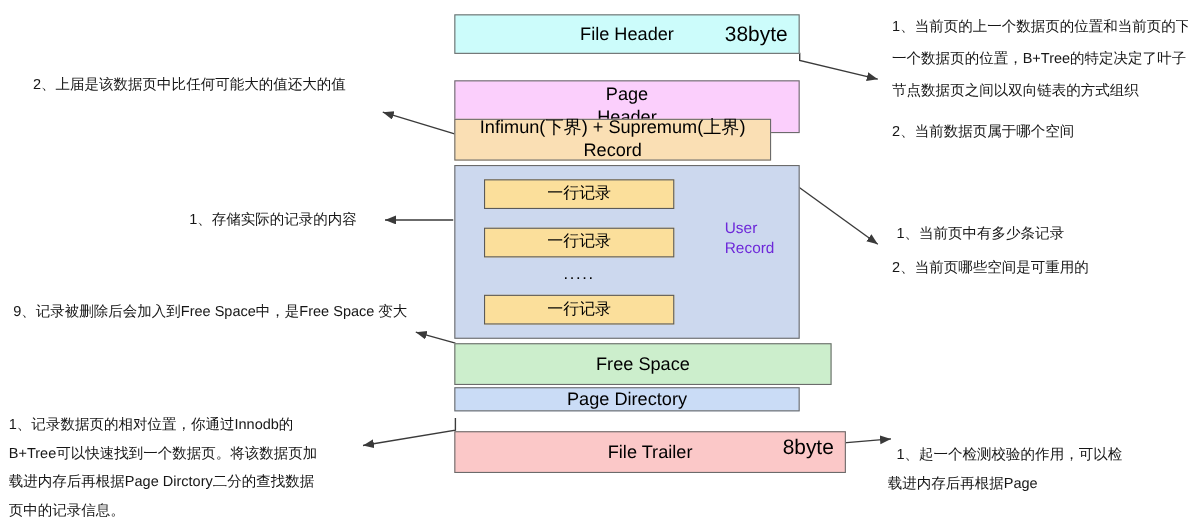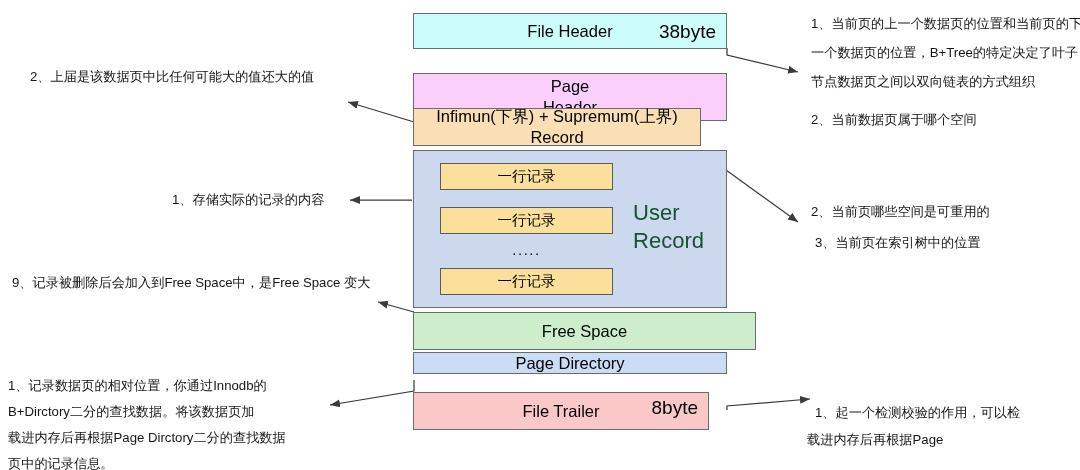--- a/index.html
+++ b/index.html
@@ -72,24 +72,24 @@
     width: 173px;
     text-align: center;
     font-size: 15px;
     letter-spacing: 1.5px;
     color: #000;
   }
   .ur-title {
     position: absolute;
     right: 22px;
     top: 48px;
-    font-size: 22px;
+    font-size: 14px;
     line-height: 1.28;
     text-align: left;
-    color: #14532d;
+    color: #6d28d9;
   }
 
   
   .note {
     position: absolute;
     font-size: 13.2px;
     line-height: 28px;
     color: #161616;
     white-space: nowrap;
   }
@@ -197,54 +197,54 @@
   </div>
 
   <div class="blk blk-freespace" style="left:413px; top:312px; width:343px; height:38px;">
     <span class="lbl">Free Space</span>
   </div>
 
   <div class="blk blk-pagedirectory" style="left:413px; top:352px; width:314px; height:22px;">
     <span class="lbl">Page Directory</span>
   </div>
 
-  <div class="blk blk-filetrailer" style="left:413px; top:392px; width:296px; height:38px;">
+  <div class="blk blk-filetrailer" style="left:413px; top:392px; width:356px; height:38px;">
     <span class="lbl">File Trailer</span>
     <span class="size-tag" style="bottom:9px;">8byte</span>
   </div>
 
   <div class="note" style="left:30px; top:63px;">
     <span class="ln">2、上届是该数据页中比任何可能大的值还大的值</span>
   </div>
 
   <div class="note" style="left:172px; top:186px;">
     <span class="ln">1、存储实际的记录的内容</span>
   </div>
 
   <div class="note" style="left:12px; top:269px;">
     <span class="ln">9、记录被删除后会加入到Free Space中，是Free Space 变大</span>
   </div>
 
   <div class="note" style="left:8px; top:373px; line-height:26px;">
     <span class="ln">1、记录数据页的相对位置，你通过Innodb的</span>
-    <span class="ln">B+Dirctory二分的查找数据。将该数据页加</span>
+    <span class="ln">B+Tree可以快速找到一个数据页。将该数据页加</span>
     <span class="ln">载进内存后再根据Page Dirctory二分的查找数据</span>
     <span class="ln">页中的记录信息。</span>
   </div>
 
   <div class="note" style="left:811px; top:9px; line-height:29px;">
     <span class="ln">1、当前页的上一个数据页的位置和当前页的下</span>
     <span class="ln">一个数据页的位置，B+Tree的特定决定了叶子</span>
     <span class="ln">节点数据页之间以双向链表的方式组织</span>
     <span class="ln" style="margin-top:9px;">2、当前数据页属于哪个空间</span>
   </div>
 
   <div class="note" style="left:815px; top:196px; line-height:31px;">
+    <span class="ln">1、当前页中有多少条记录</span>
     <span class="ln" style="margin-left:-4px;">2、当前页哪些空间是可重用的</span>
-    <span class="ln">3、当前页在索引树中的位置</span>
   </div>
 
   <div class="note" style="left:815px; top:371px; line-height:27px;margin-top:28px;">
     <span class="ln">1、起一个检测校验的作用，可以检</span>
     <span class="ln" style="margin-left:-8px;">载进内存后再根据Page</span>
   </div>
 
 
 </div>
 

